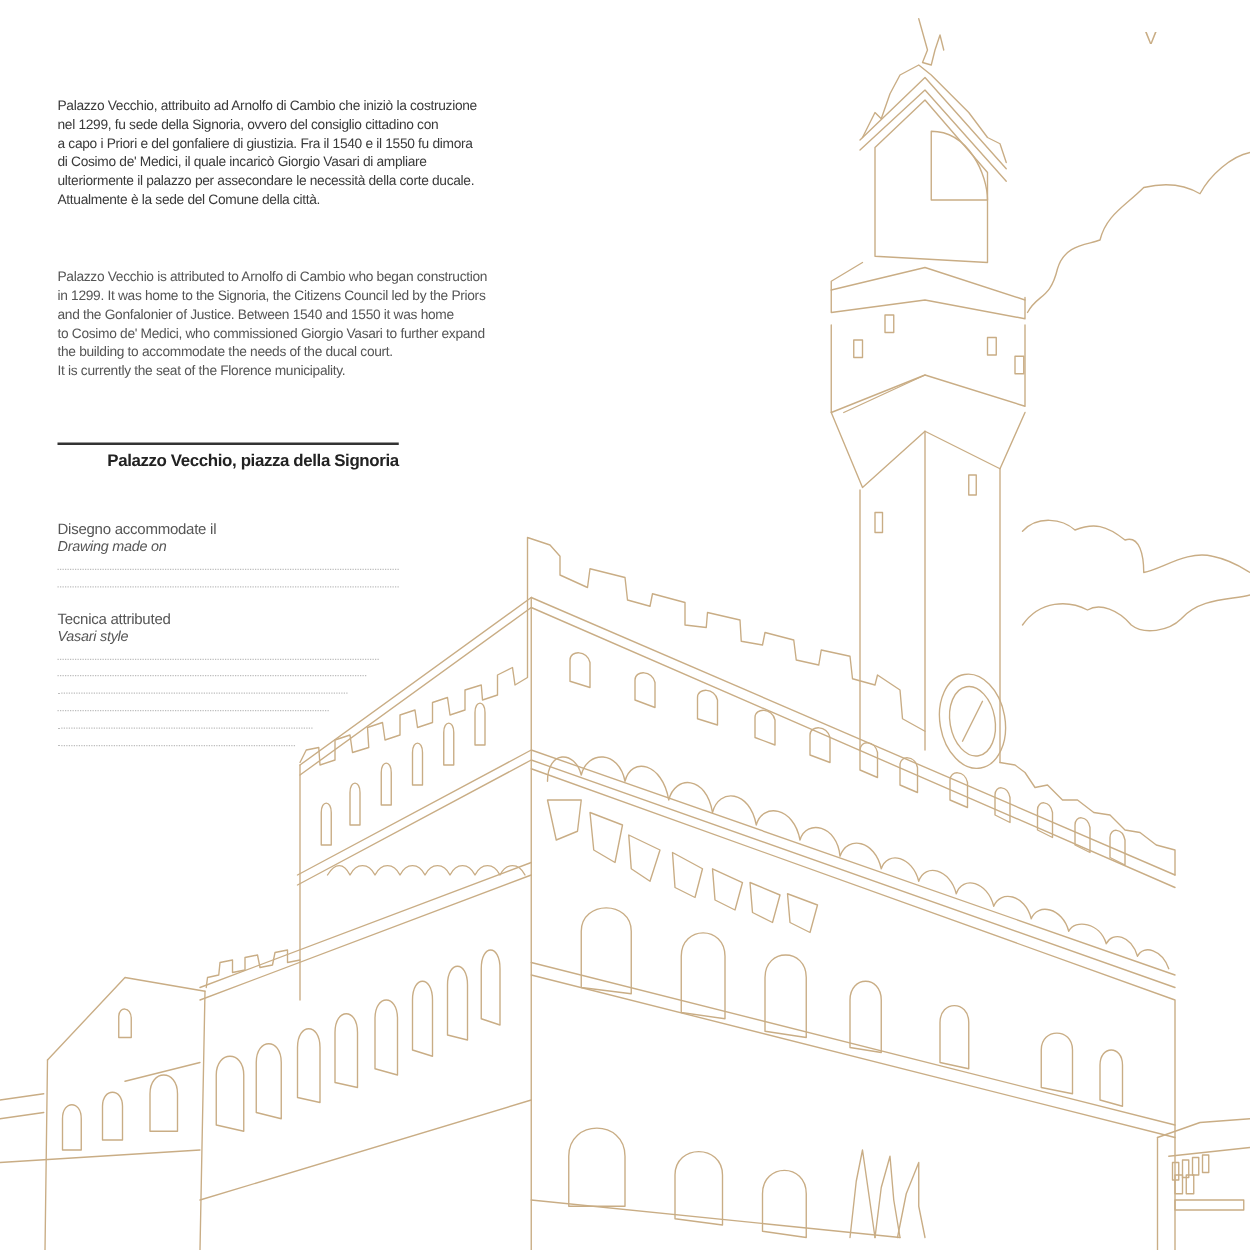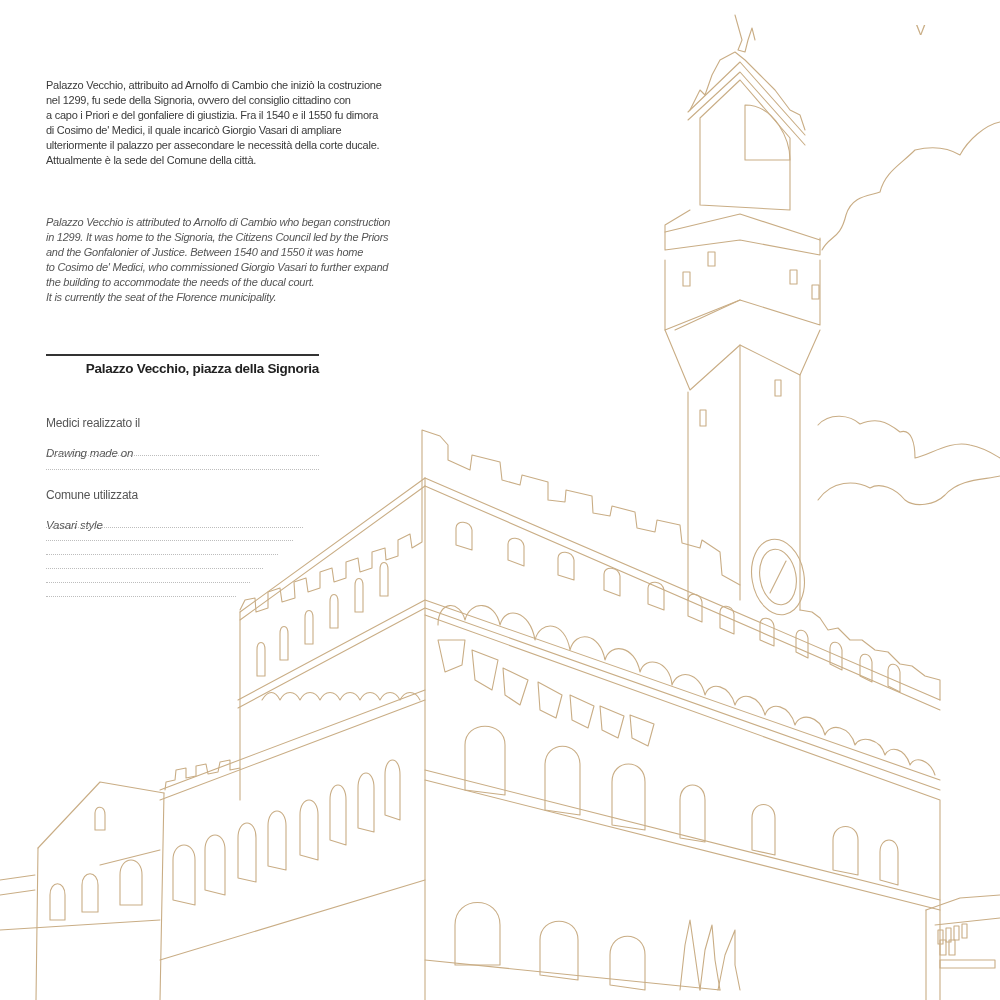--- a/index.html
+++ b/index.html
@@ -1,27 +1,27 @@
 <!DOCTYPE html>
 <html><head>
 <meta charset="utf-8">
 <style>
   html, body { margin:0; padding:0; background:#ffffff; }
   body { width:1000px; height:1000px; position:relative; overflow:hidden; font-family:"Liberation Sans", sans-serif; }
   .drawing { position:absolute; left:0; top:0; width:1000px; height:1000px; }
   .drawing * { fill:none; stroke:#c9ad85; stroke-width:1.1; stroke-linejoin:round; stroke-linecap:round; }
   .text-col { position:absolute; left:46px; top:78px; width:400px; color:#3a3a3a; }
   .para { font-size:11px; line-height:15px; letter-spacing:-0.25px; margin:0; white-space:pre-line; }
-  .para.it { font-style:italic; margin-top:47px; color:#555; }
+  .para.it { margin-top:47px; color:#555; }
   .title-block { position:absolute; left:46px; top:354px; width:273px; }
   .title-rule { height:2px; background:#333; margin-bottom:5px; }
   .title-it { font-weight:bold; font-size:13.5px; color:#222; letter-spacing:-0.3px;text-align:right; }
   .title-en { font-weight:bold; font-style:italic; font-size:13.5px; color:#8c8c8c; margin-top:7px; letter-spacing:-0.3px; }
   .field { position:absolute; left:46px; font-size:12px; color:#555; letter-spacing:-0.2px; }
-  .field .en { font-style:italic; font-size:11.5px; margin-top:17px; }
+  .field .en { font-style:italic; font-size:11.5px; margin-top:2px; }
   .dots { position:absolute; left:46px; height:0; border-top:1px dotted #bdbdbd; }
   .corner-mark { position:absolute; left:916px; top:22px; font-size:14px; color:#c9ad85; }
 </style>
 </head>
 <body>
 
 <svg class="drawing" viewBox="0 0 1000 1000">
 
   <g>
     <path d="M822,250 C830,235 840,240 846,215 C852,195 870,196 880,192 C885,172 900,165 915,150 C940,144 955,152 960,155 C968,140 985,125 1000,122"></path>
@@ -175,28 +175,28 @@
 the building to accommodate the needs of the ducal court.
 It is currently the seat of the Florence municipality.</p>
 </div>
 
 <div class="title-block">
   <div class="title-rule"></div>
   <div class="title-it">Palazzo Vecchio, piazza della Signoria</div>
 </div>
 
 <div class="field" style="top:416px;">
-  <div>Medici realizzato il</div>
+  <div>Disegno accommodate il</div>
   <div class="en">Drawing made on</div>
 </div>
 <div class="dots" style="top:455px; width:273px;"></div>
 <div class="dots" style="top:469px; width:273px;"></div>
 
 <div class="field" style="top:488px;">
-  <div>Comune utilizzata</div>
+  <div>Tecnica attributed</div>
   <div class="en">Vasari style</div>
 </div>
 <div class="dots" style="top:527px; width:257px;"></div>
 <div class="dots" style="top:540px; width:247px;"></div>
 <div class="dots" style="top:554px; width:232px;"></div>
 <div class="dots" style="top:568px; width:217px;"></div>
 <div class="dots" style="top:582px; width:204px;"></div>
 <div class="dots" style="top:596px; width:190px;"></div>
 
 <div class="corner-mark">V</div>

